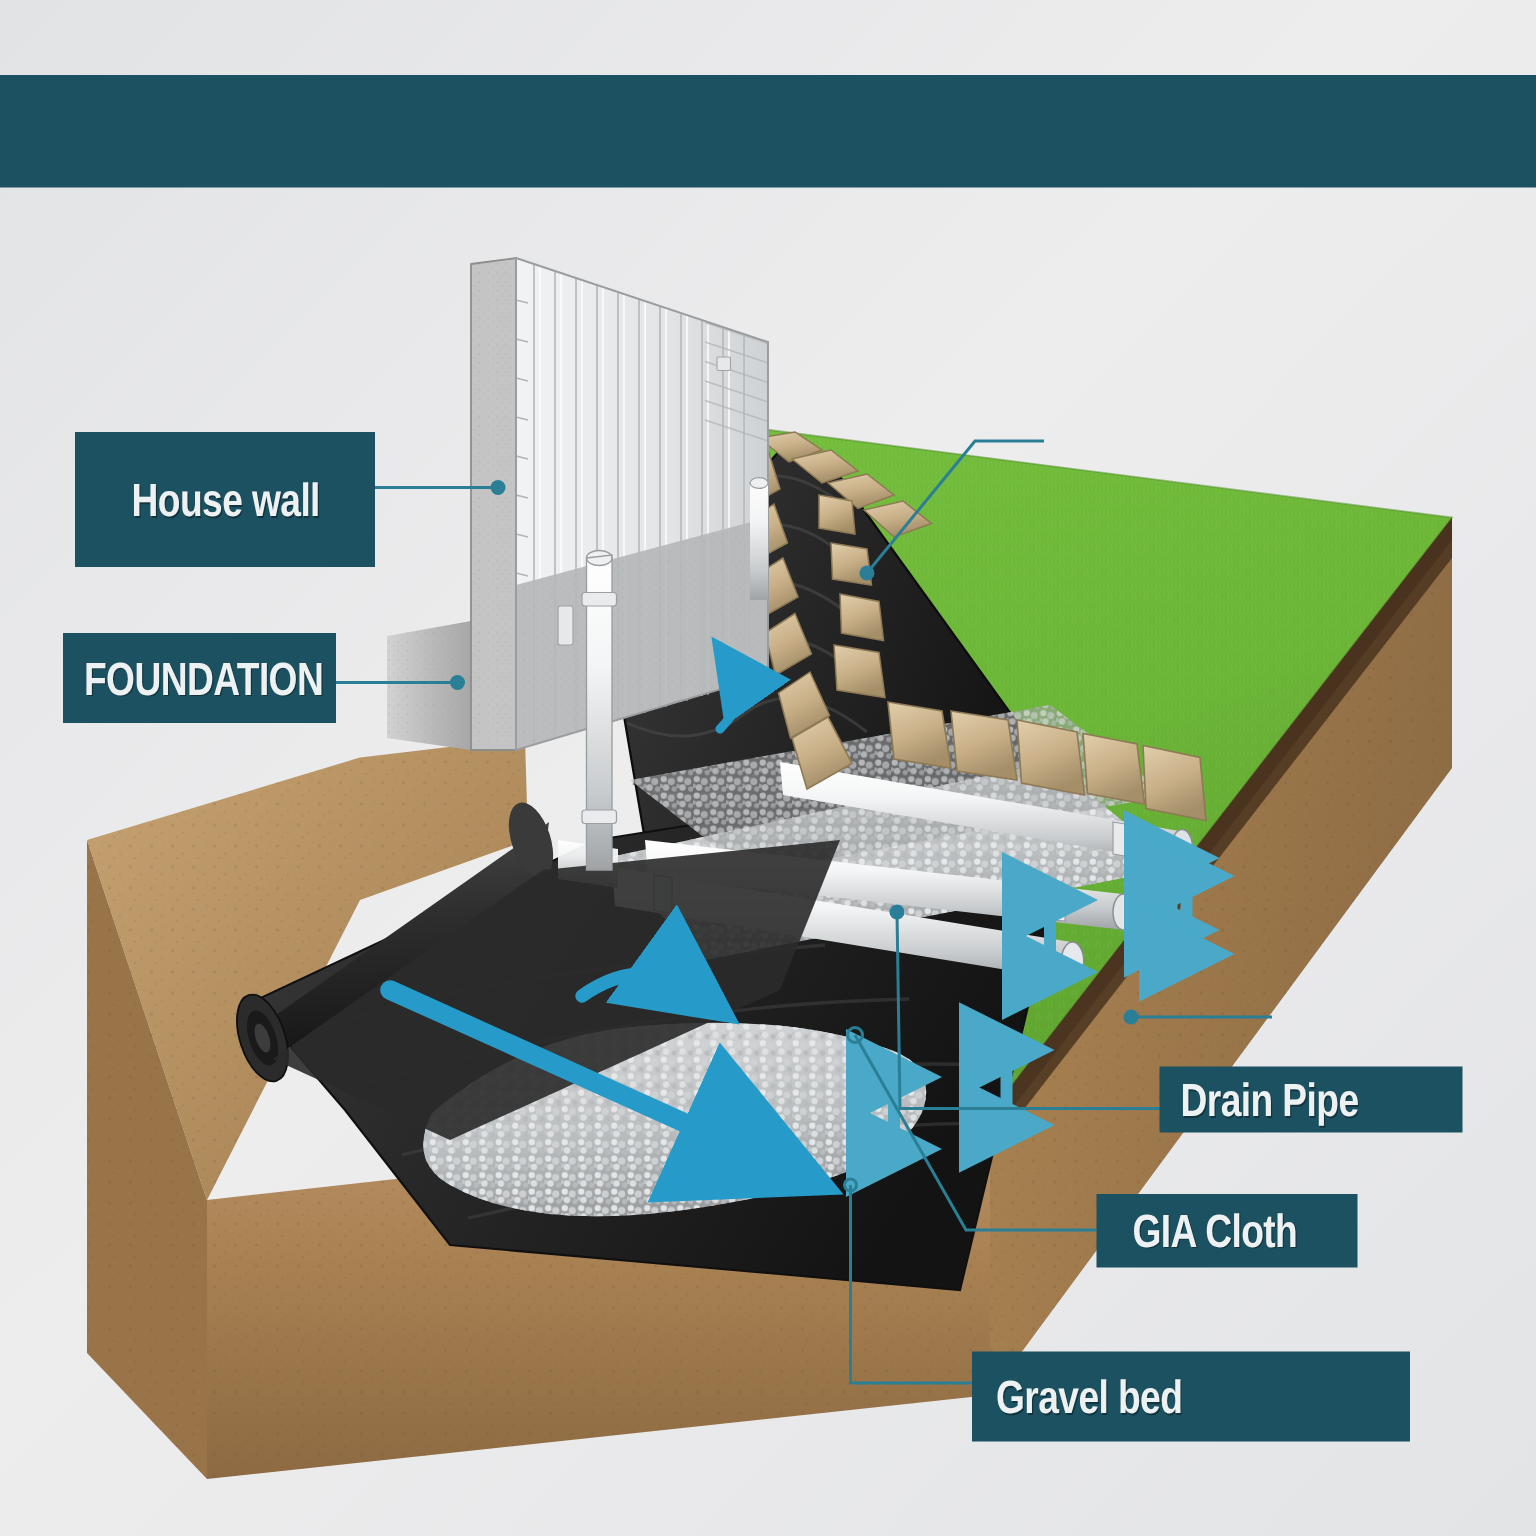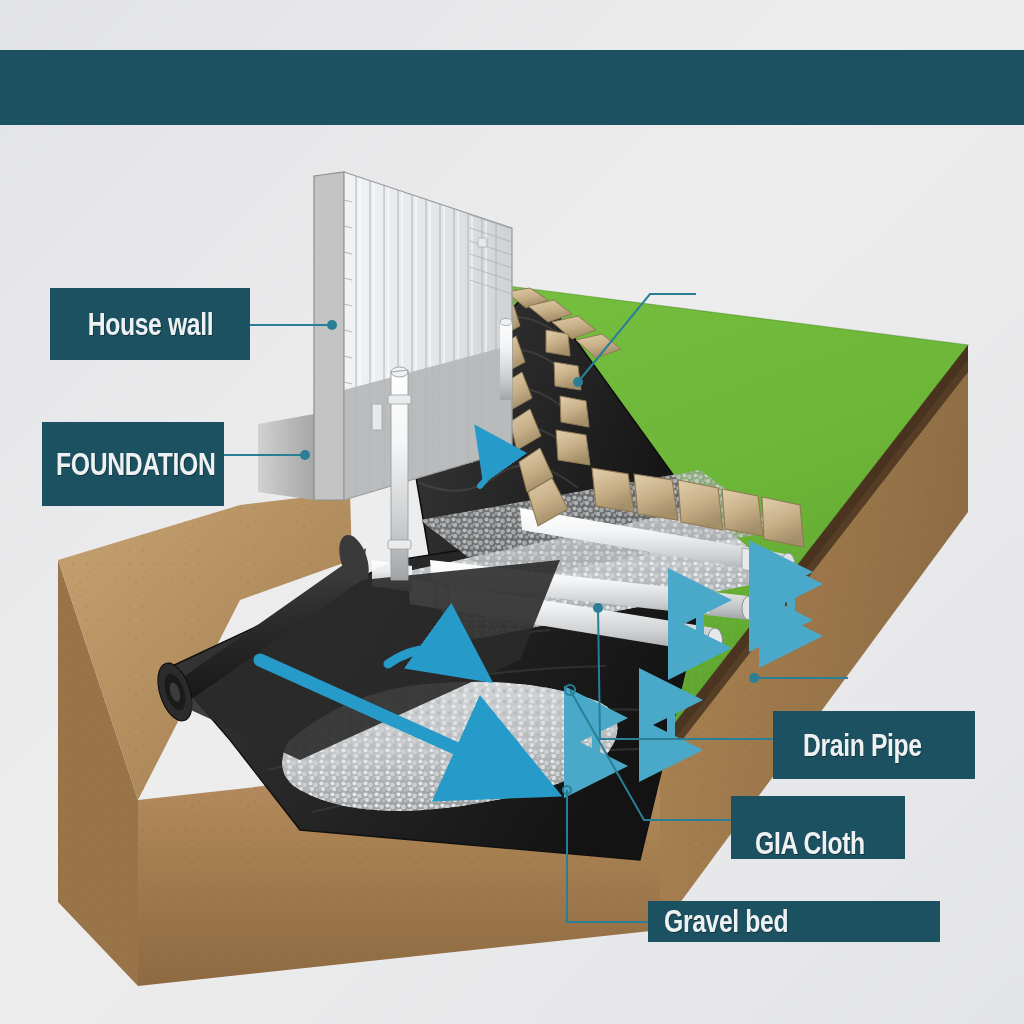--- a/index.html
+++ b/index.html
@@ -30,30 +30,30 @@
     font-family:"Liberation Sans","DejaVu Sans",sans-serif;
     font-weight:bold;
     font-size:31px;
     line-height:1;
     letter-spacing:-0.5px;
     transform:scaleX(.80);
     transform-origin:left center;
     white-space:nowrap;
     text-shadow:1px 1px 0 rgba(0,0,0,.35);
   }
-  .c-house    {left:50px; top:288px; width:200px;height:72px; justify-content:center;}
+  .c-house    {left:50px; top:288px; width:200px;height:90px; justify-content:center;}
   .c-house span{transform-origin:center center;}
-  .c-found    {left:42px; top:422px; width:182px;height:84px; padding-left:14px;}
+  .c-found    {left:42px; top:422px; width:182px;height:60px; padding-left:14px;}
   .c-retain   {left:696px;top:266px; width:220px;height:56px; justify-content:center;}
   .c-retain span{transform-origin:center center;}
   .c-soil     {left:848px;top:656px; width:120px;height:45px; justify-content:center;}
   .c-soil span{transform-origin:center center;}
-  .c-drain    {left:773px;top:711px; width:202px;height:68px; padding-left:30px;}
-  .c-gia      {left:731px;top:796px; width:174px;height:63px; padding-left:24px;align-items:flex-end;}
-  .c-gravel   {left:648px;top:901px; width:292px;height:41px; padding-left:16px;}
+  .c-drain    {left:773px;top:711px; width:202px;height:44px; padding-left:14px;}
+  .c-gia      {left:731px;top:796px; width:174px;height:49px; padding-left:24px;}
+  .c-gravel   {left:648px;top:901px; width:292px;height:60px; padding-left:16px;}
 </style>
 </head>
 <body>
 
 <div id="stage">
 
   <svg id="art" viewBox="0 0 1024 1024">
     <defs>
       <linearGradient id="bgGrad" x1="0" y1="0" x2="1" y2="1">
         <stop offset="0%" stop-color="#e2e3e5"></stop>

